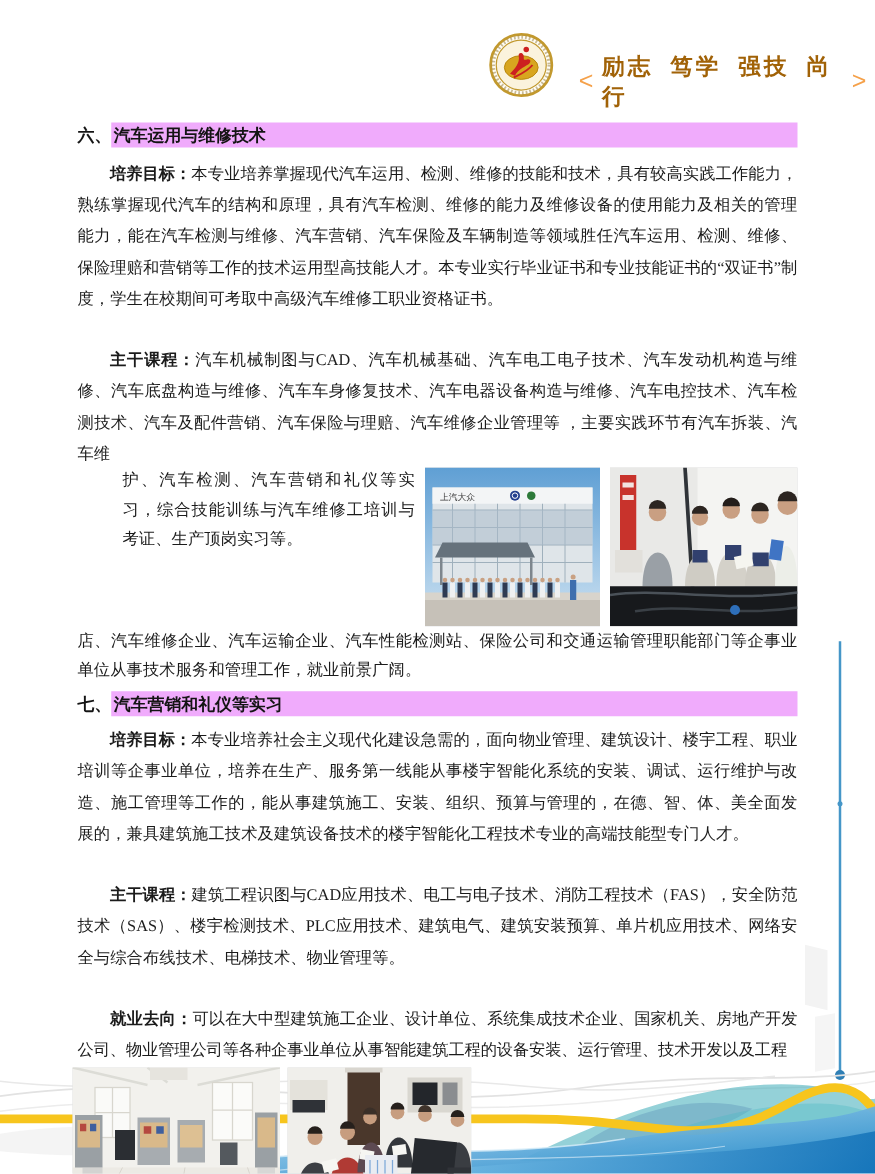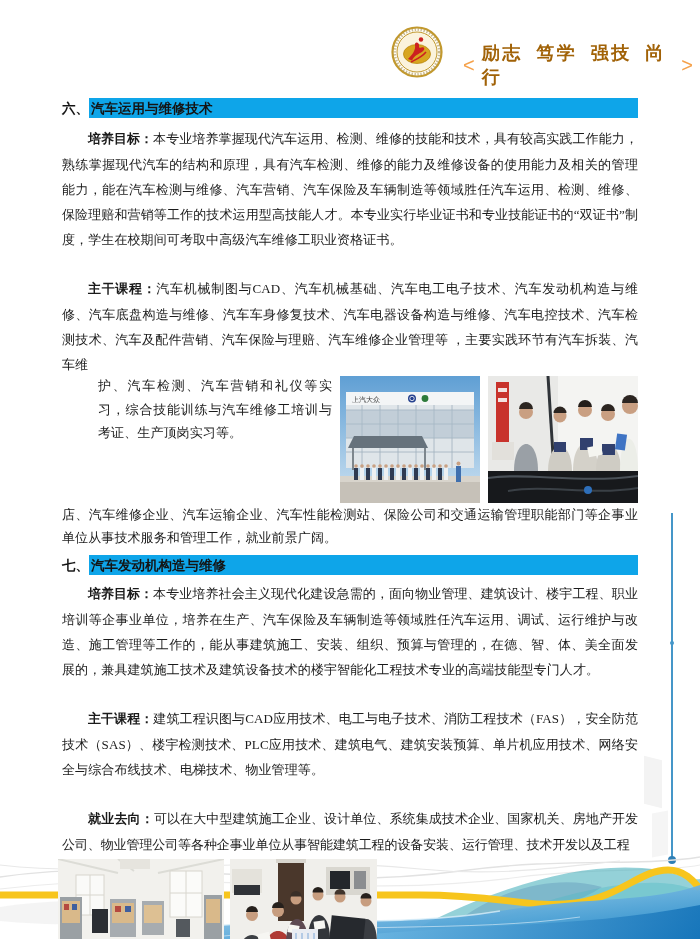--- a/index.html
+++ b/index.html
@@ -10,24 +10,24 @@
   .slogan{position:absolute;left:456px;top:41px;display:flex;align-items:center;
           font-family:"Liberation Sans","DejaVu Sans",sans-serif;font-weight:bold;}
   .slogan .br{color:#f5a14a;font-size:20px;font-weight:400;margin:0 7px;}
   .slogan .tx{color:#a16207;font-size:18px;letter-spacing:2.5px;word-spacing:6px;}
   
   .content{position:absolute;left:62px;top:98px;width:576px;z-index:2;}
   .sec-head{display:flex;align-items:stretch;height:20px;
             font-family:"Liberation Sans","DejaVu Sans",sans-serif;font-weight:bold;
             font-size:13.5px;color:#141414;}
   .sec-num{padding-top:2px;}
-  .sec-bar{flex:1;background:#0ea5e9;padding:2px 4px 0 2px;}
+  .sec-bar{flex:1;background:#f0abfc;padding:2px 4px 0 2px;}
   .para{margin:0;font-size:13px;line-height:25px;text-align:justify;letter-spacing:.1px;color:#1b1b1b;}
   .ind{text-indent:2em;margin-top:24px;}
-  .lbl{font-family:Liberation Mono, monospace;font-weight:bold;letter-spacing:0;}
+  .lbl{font-family:Liberation Sans, sans-serif;font-weight:bold;letter-spacing:0;}
   .mt8{margin-top:8px;}
   .mt6{margin-top:6px;}
   
   .row6{display:flex;margin-top:-3px;margin-left:36px;}
   .col6l{width:262px;}
   .col6l .para{line-height:23.5px;}
   .photos6{display:flex;gap:8px;margin-left:8px;margin-top:2px;}
   
   .lh23{line-height:23px;}
   
@@ -215,26 +215,26 @@
       </div>
     </div>
 
     <p class="para lh23">
       <span>店、汽车维修企业、汽车运输企业、汽车性能检测站、保险公司和交通运输管理职能部门等企事业单位从事技术服务和管理工作，就业前景广阔。</span>
     </p>
 
     <div class="sec-head mt6">
       <span class="sec-num">七、</span>
       <span class="sec-bar">
-        <span>汽车发动机构造与维修</span>
+        <span>汽车营销和礼仪等实习</span>
       </span>
     </div>
 
     <p class="para ind mt6">
-      <span class="lbl">培养目标：</span><span>本专业培养社会主义现代化建设急需的，面向物业管理、建筑设计、楼宇工程、职业培训等企事业单位，培养在生产、汽车保险及车辆制造等领域胜任汽车运用、调试、运行维护与改造、施工管理等工作的，能从事建筑施工、安装、组织、预算与管理的，在德、智、体、美全面发展的，兼具建筑施工技术及建筑设备技术的楼宇智能化工程技术专业的高端技能型专门人才。</span>
+      <span class="lbl">培养目标：</span><span>本专业培养社会主义现代化建设急需的，面向物业管理、建筑设计、楼宇工程、职业培训等企事业单位，培养在生产、服务第一线能从事楼宇智能化系统的安装、调试、运行维护与改造、施工管理等工作的，能从事建筑施工、安装、组织、预算与管理的，在德、智、体、美全面发展的，兼具建筑施工技术及建筑设备技术的楼宇智能化工程技术专业的高端技能型专门人才。</span>
     </p>
 
     <p class="para ind">
       <span class="lbl">主干课程：</span><span>建筑工程识图与CAD应用技术、电工与电子技术、消防工程技术（FAS），安全防范技术（SAS）、楼宇检测技术、PLC应用技术、建筑电气、建筑安装预算、单片机应用技术、网络安全与综合布线技术、电梯技术、物业管理等。</span>
     </p>
 
     <p class="para ind tight">
       <span class="lbl">就业去向：</span><span>可以在大中型建筑施工企业、设计单位、系统集成技术企业、国家机关、房地产开发公司、物业管理公司等各种企事业单位从事智能建筑工程的设备安装、运行管理、技术开发以及工程</span>
     </p>
 

